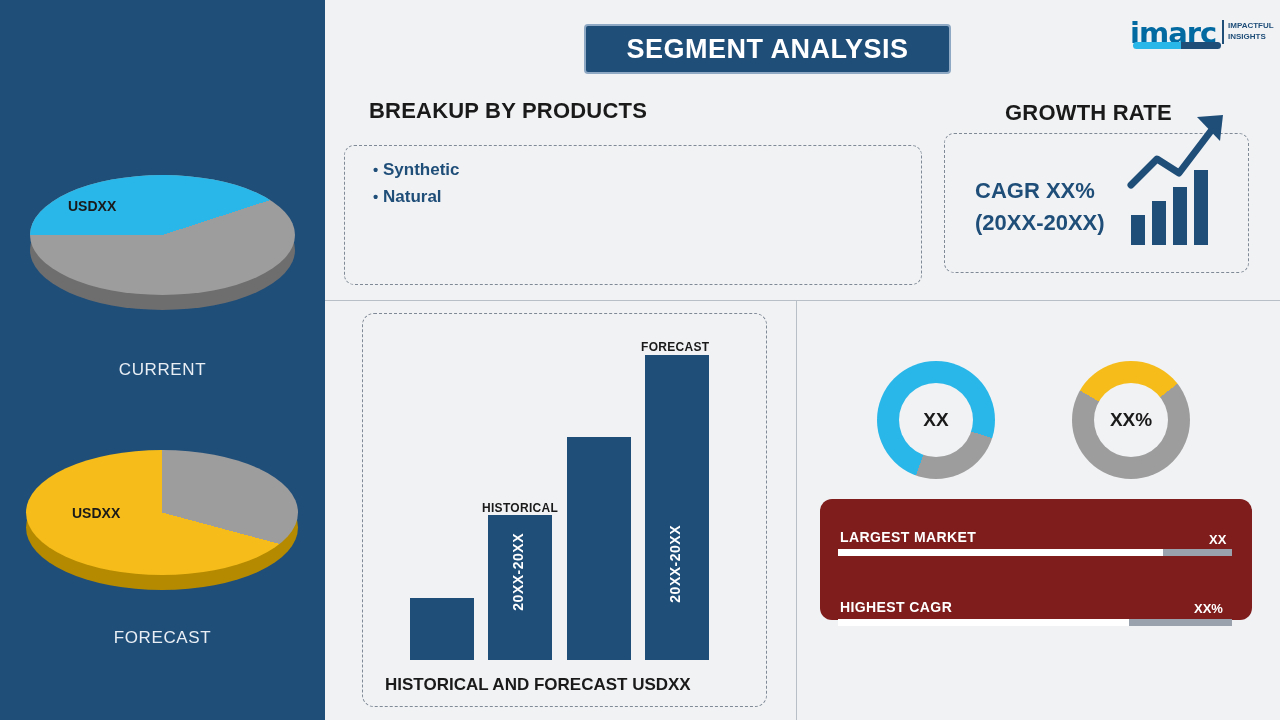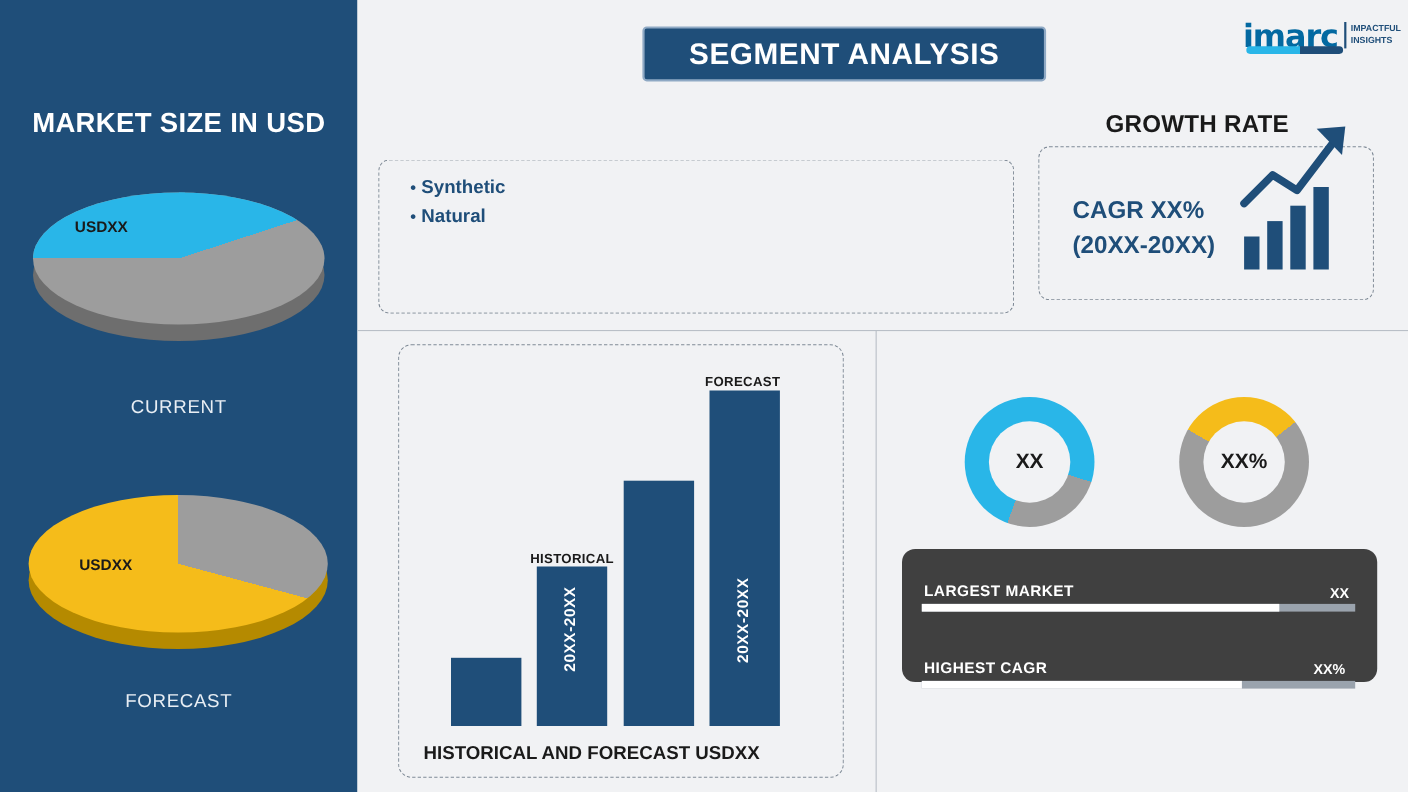--- a/index.html
+++ b/index.html
@@ -102,34 +102,33 @@
   .donut{position:absolute;width:118px;height:118px;border-radius:50%;}
   .donut-hole{
     position:absolute;left:50%;top:50%;transform:translate(-50%,-50%);
     width:74px;height:74px;border-radius:50%;background:#f1f2f4;
     display:flex;align-items:center;justify-content:center;
     font-size:19px;font-weight:bold;color:#1a1a1a;
   }
 
   
   .mkt-card{
-    position:absolute;left:820px;top:499px;width:432px;height:121px;background:#404040;border-radius:12px;
+    position:absolute;left:820px;top:499px;width:432px;height:121px;background:#7f1d1d;border-radius:12px;
   }
   .mkt-label{position:absolute;color:#ffffff;font-size:14px;font-weight:bold;letter-spacing:.4px;}
   .mkt-val{position:absolute;color:#ffffff;font-size:13px;font-weight:bold;}
   .mkt-track{position:absolute;height:7px;background:#9aa3ad;}
   .mkt-fill{position:absolute;height:7px;background:#ffffff;}
 </style>
 </head>
 <body>
 
 <div class="page">
 
   <div class="left-panel">
-    <div class="left-title">MARKET SIZE IN USD</div>
 
     <div>
 
       <div style="position:absolute;left:30px;top:190px;width:265px;height:120px;border-radius:50%;background:#6e6e6e;"></div>
       <div style="position:absolute;left:30px;top:175px;width:265px;height:120px;border-radius:50%;background:#9d9d9d;"></div>
 
       <div style="position:absolute;left:30px;top:175px;width:265px;height:120px;border-radius:50%;
                   background:conic-gradient(from 0deg,#29b6e8 0deg 72deg,transparent 72deg 360deg);"></div>
       <div style="position:absolute;left:30px;top:175px;width:265px;height:120px;border-radius:50%;
                   background:conic-gradient(from 270deg,#29b6e8 0deg 95deg,transparent 95deg 360deg);"></div>
@@ -155,20 +154,21 @@
   <div class="logo">
     <div class="logo-word">imarc</div>
     <div class="logo-swoosh"></div>
     <div class="logo-bar"></div>
     <div class="logo-sub">
       <div>IMPACTFUL</div>
       <div>INSIGHTS</div>
     </div>
   </div>
 
+  <div class="section-h" style="left:369px;top:98px;">BREAKUP BY PRODUCTS</div>
   <div class="dashbox" style="left:344px;top:133px;width:576px;height:138px;margin-top:12px;">
     <div style="padding:14px 0 0 28px;">
       <div class="bullet-row">
         <span class="dot">•</span>
         <span>Synthetic</span>
       </div>
       <div class="bullet-row">
         <span class="dot">•</span>
         <span>Natural</span>
       </div>

